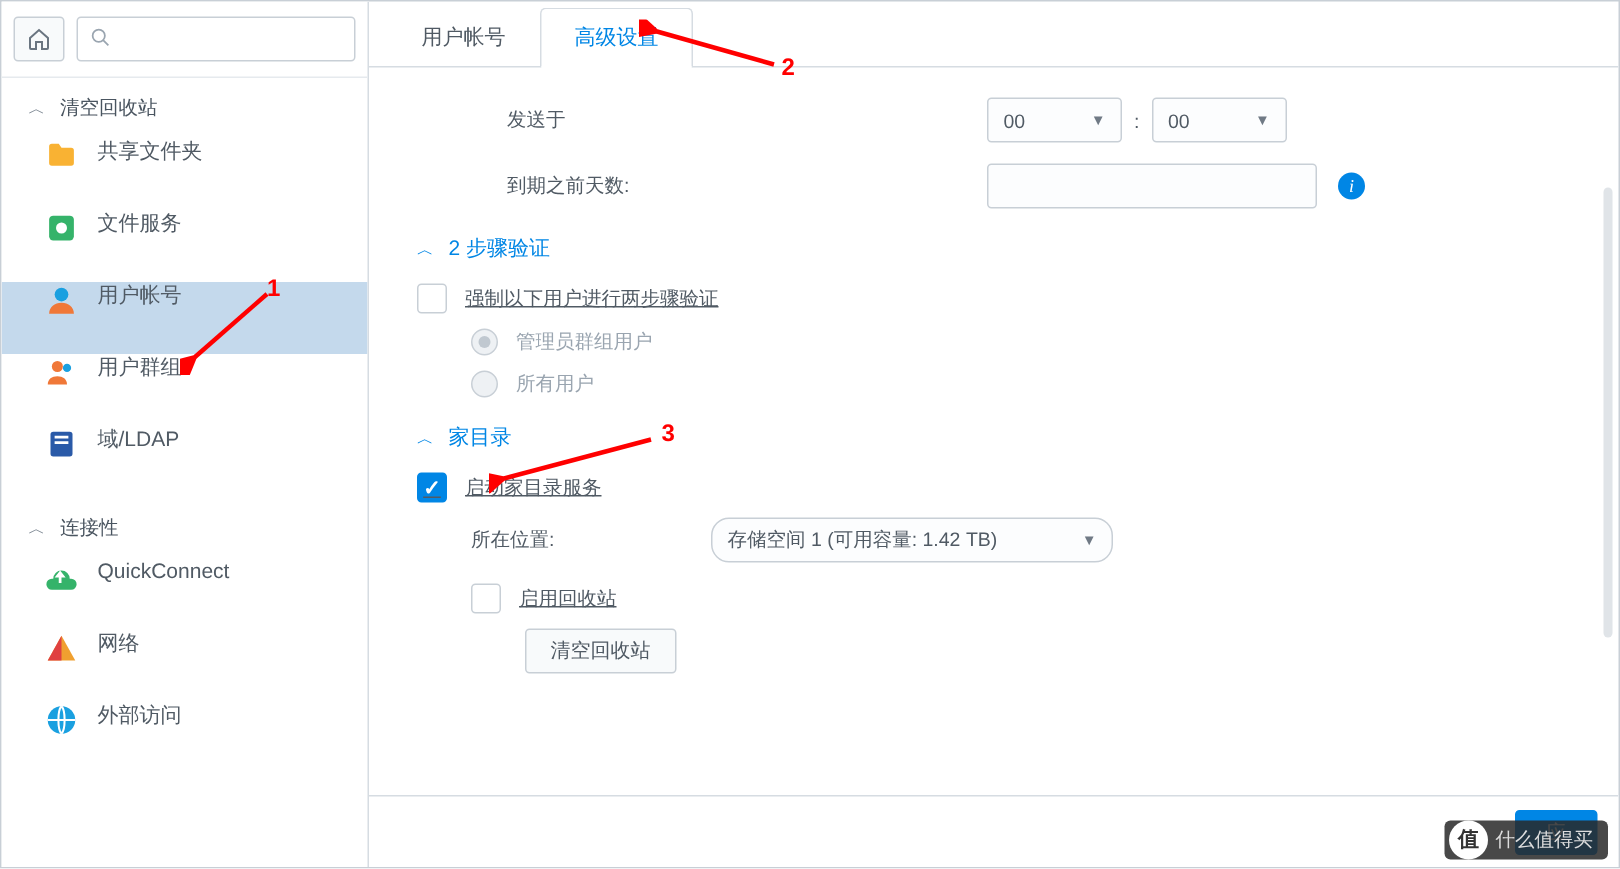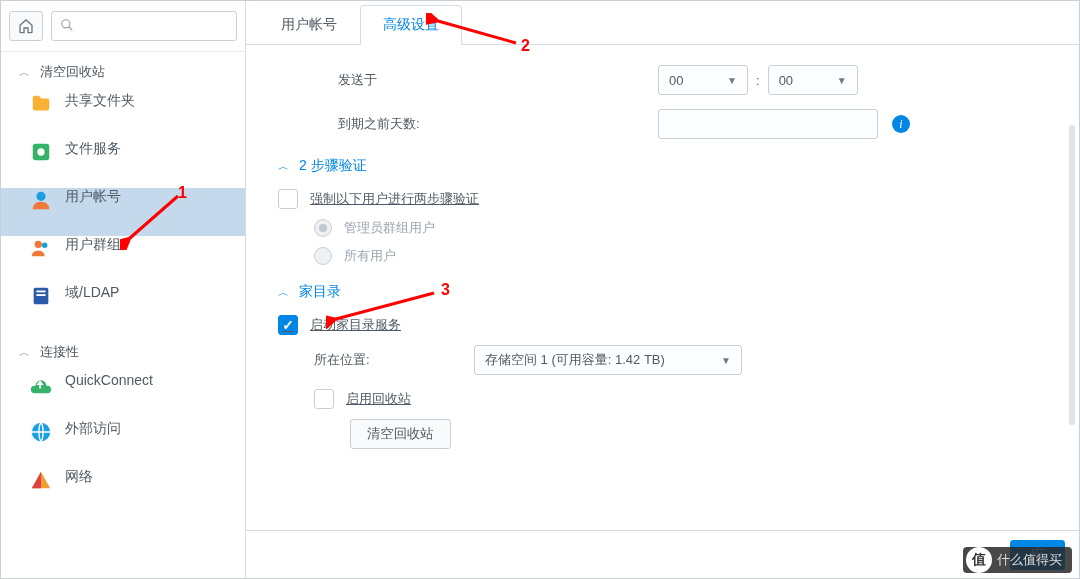--- a/index.html
+++ b/index.html
@@ -56,21 +56,21 @@
     .checkbox.checked { background: #0086e5; border-color: #0086e5; color: #fff; }
     .checkbox.checked::after { content: "✓"; font-size: 14px; font-weight: bold; }
     
     .radio-row { display: flex; align-items: center; margin: 10px 0 10px 36px; color: #9aa5b0; }
     .radio { width: 18px; height: 18px; border: 1px solid #c8cfd6; border-radius: 50%; margin-right: 12px; cursor: pointer; display: flex; align-items: center; justify-content: center; background: #eef1f4; }
     .radio.sel::after { content: ""; width: 8px; height: 8px; border-radius: 50%; background: #c0c8d0; }
     
     .indent { padding-left: 36px; }
     .indent2 { padding-left: 72px; }
     
-    .wide-select { width: 268px; }
+    .wide-select { width: 268px; border-radius: 12px; }
     
     .btn { height: 30px; padding: 0 16px; border: 1px solid #c8cfd6; border-radius: 3px; background: #f8fafb; cursor: pointer; color: #505a64; display: inline-flex; align-items: center; }
     
     .footer { height: 48px; border-top: 1px solid #d6dce2; display: flex; align-items: center; justify-content: flex-end; padding: 0 14px; gap: 10px; background: #fff; }
     .footer .primary { background: #0086e5; color: #fff; border-color: #0086e5; padding: 0 20px; }
     
     .arrow-annot { position: absolute; pointer-events: none; z-index: 50; font-weight: bold; color: #ff0000; font-size: 16px; }
     
     .watermark { position: absolute; right: 8px; bottom: 6px; background: rgba(40,40,40,0.85); color: #ddd; border-radius: 4px; padding: 4px 10px 4px 34px; font-size: 13px; z-index: 60; }
     .watermark .badge { position: absolute; left: 3px; top: 50%; transform: translateY(-50%); width: 26px; height: 26px; border-radius: 50%; background: #fff; color: #333; display: flex; align-items: center; justify-content: center; font-weight: bold; font-size: 14px; }
@@ -167,35 +167,35 @@
               <path fill="#35b36a" d="M6 14a6 6 0 1 1 12 0h1a4 4 0 0 1 0 8H5a4 4 0 0 1 0-8z"></path>
               <path fill="#fff" d="M11 8l4 5h-3v4h-2v-4H7z"></path>
             </svg>
           </span>
         <span>QuickConnect</span>
       </div>
 
       <div class="side-item">
         <span class="side-icon">
             <svg width="22" height="22" viewBox="0 0 24 24">
+              <path fill="#f0a030" d="M12 3l10 18H2z"></path>
+              <path fill="#e04040" d="M12 3L2 21h10z"></path>
+            </svg>
+          </span>
+        <span>网络</span>
+      </div>
+
+      <div class="side-item">
+        <span class="side-icon">
+            <svg width="22" height="22" viewBox="0 0 24 24">
               <circle cx="12" cy="12" r="10" fill="#1aa0e0"></circle>
               <path stroke="#fff" stroke-width="1.5" fill="none" d="M2 12h20M12 2c3 3 3 17 0 20M12 2c-3 3-3 17 0 20"></path>
             </svg>
           </span>
         <span>外部访问</span>
-      </div>
-
-      <div class="side-item">
-        <span class="side-icon">
-            <svg width="22" height="22" viewBox="0 0 24 24">
-              <path fill="#f0a030" d="M12 3l10 18H2z"></path>
-              <path fill="#e04040" d="M12 3L2 21h10z"></path>
-            </svg>
-          </span>
-        <span>网络</span>
       </div>
     </div>
 
     <div class="content">
       <div class="tabs">
         <div class="tab">用户帐号</div>
         <div class="tab active">高级设置</div>
       </div>
 
       <div class="panel">

